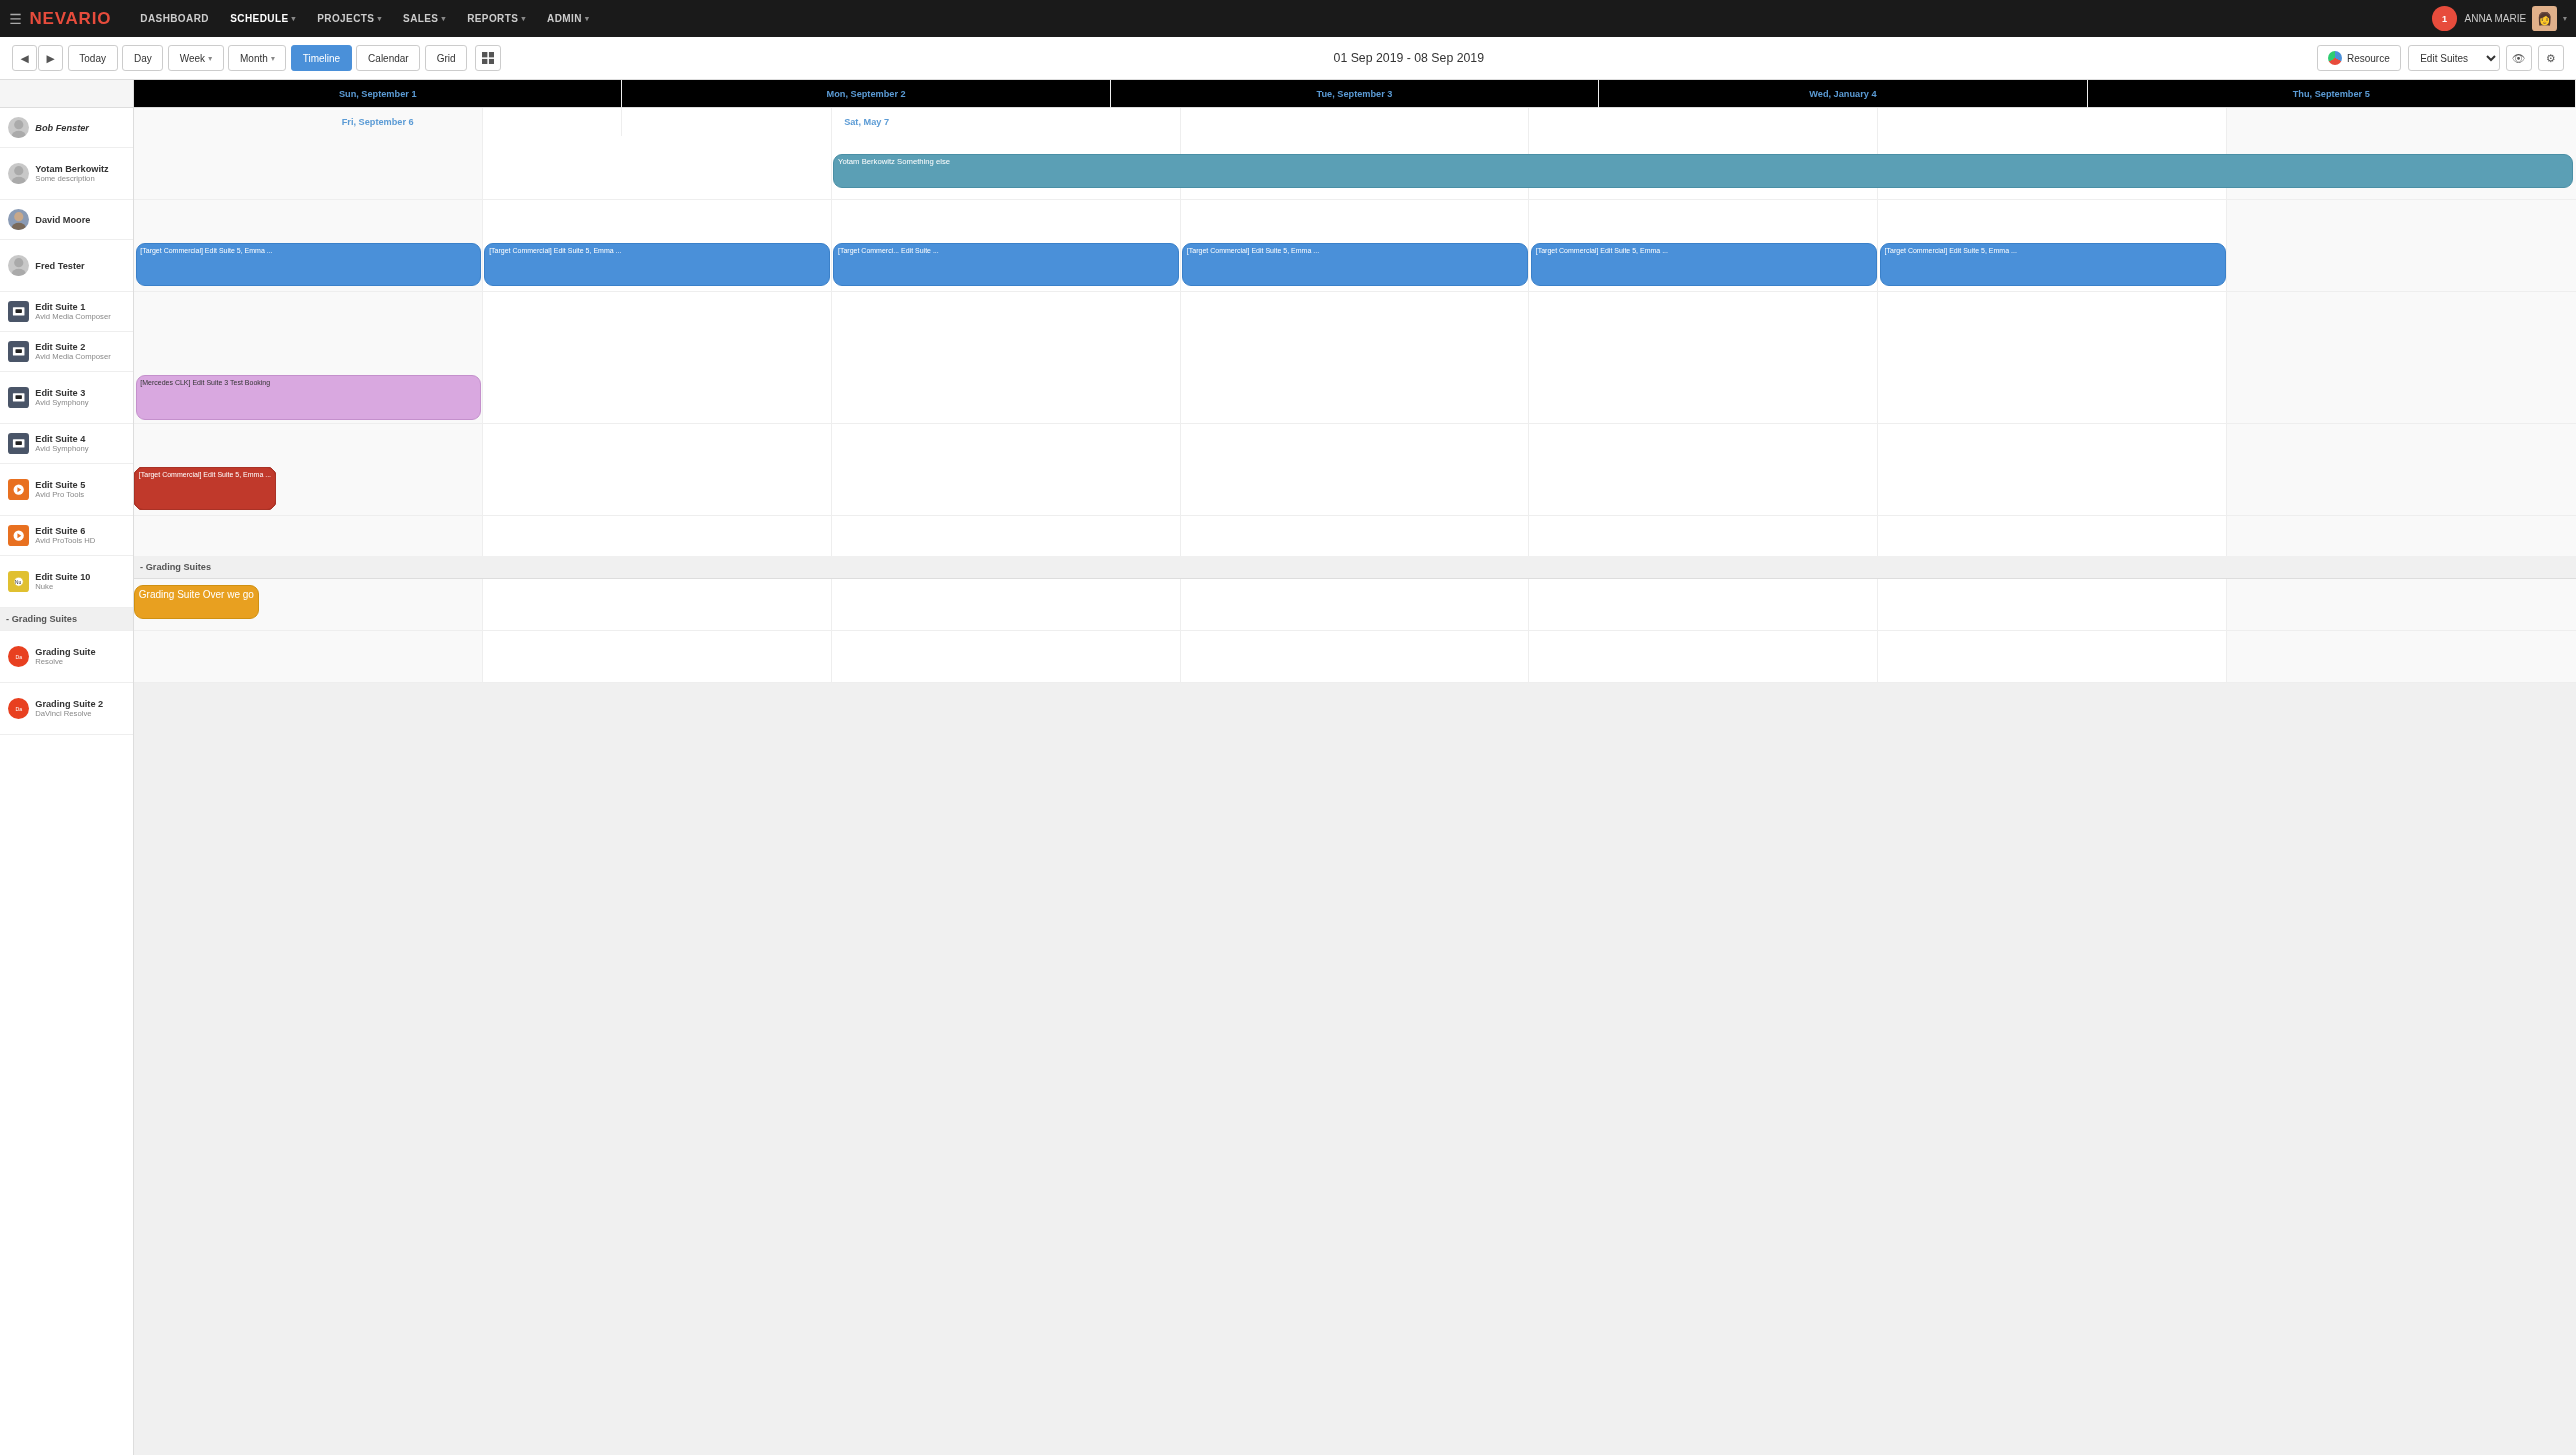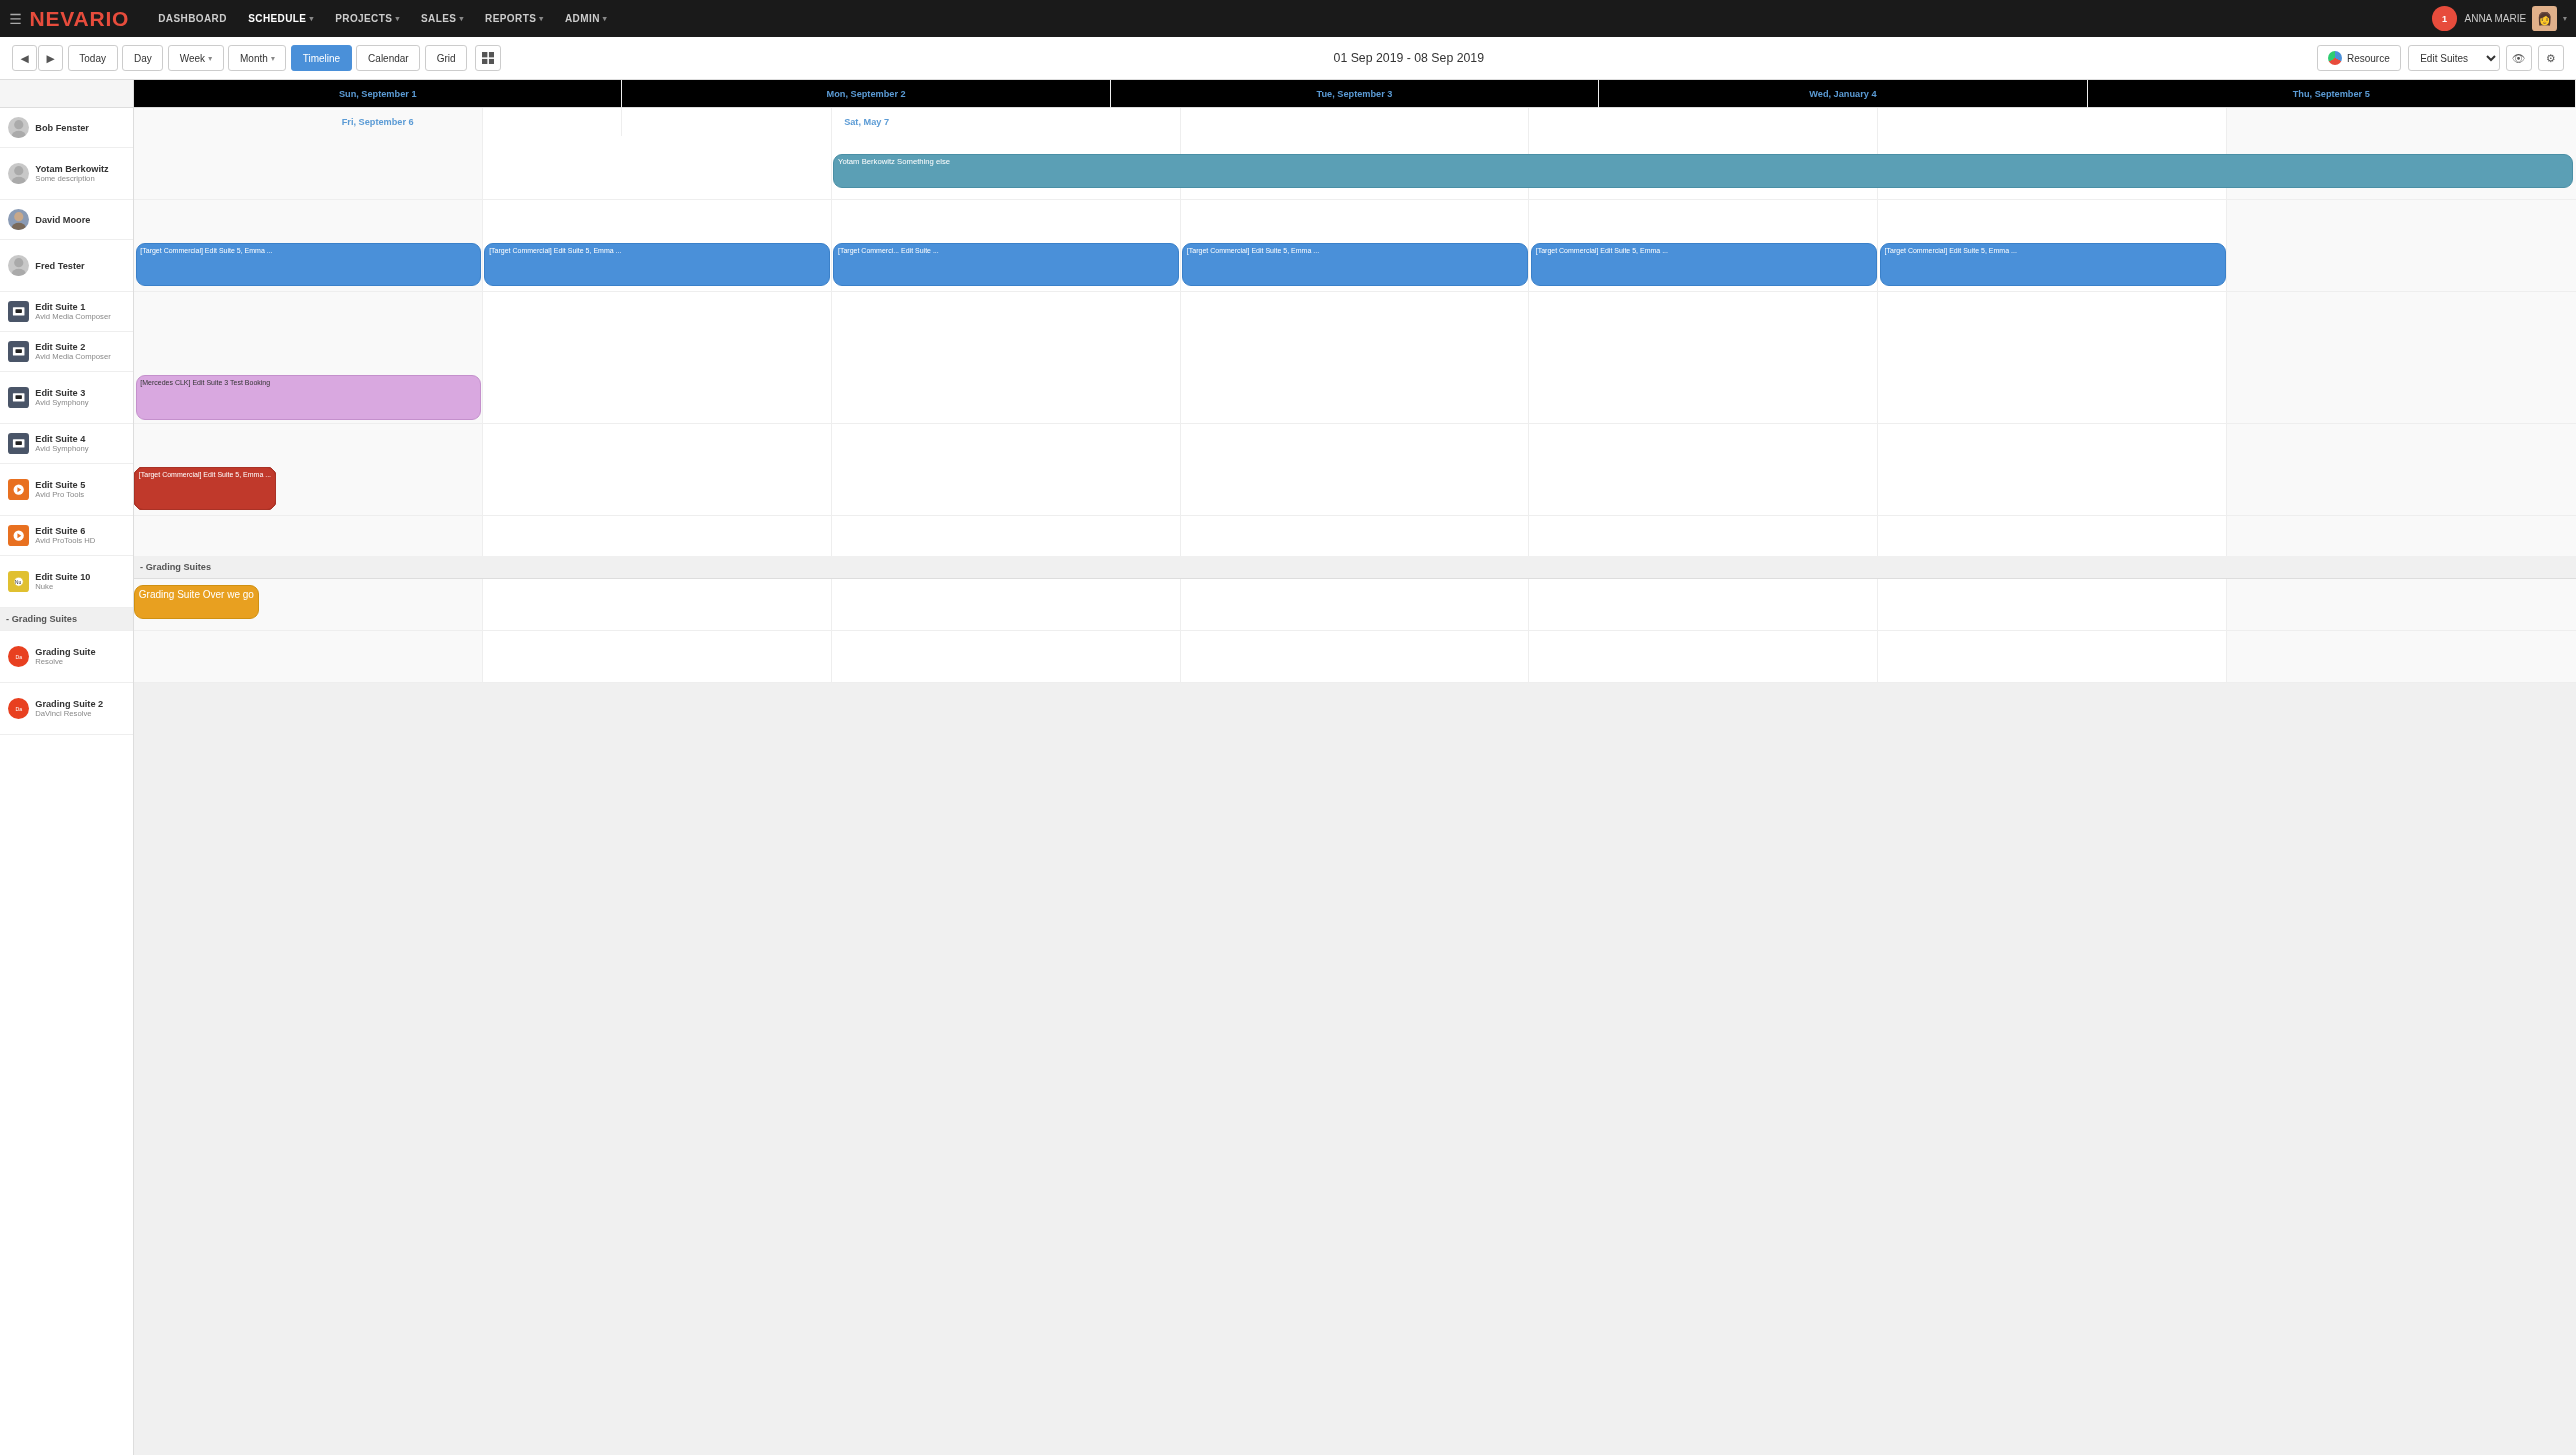--- a/index.html
+++ b/index.html
@@ -9,21 +9,21 @@
     .top-nav {
       background: #1a1a1a;
       height: 37px;
       display: flex;
       align-items: center;
       padding: 0 9.2px;
       gap: 0;
       color: #fff;
     }
     .nav-hamburger { color: #aaa; font-size: 14px; margin-right: 7.7px; cursor: pointer; }
-    .nav-logo { color: #e74c3c; font-size: 21px; font-weight: 900; letter-spacing: 0.8px; margin-right: 18.4px; }
+    .nav-logo { color: #e74c3c; font-size: 17px; font-weight: 900; letter-spacing: 0.8px; margin-right: 18.4px; }
     .nav-links { display: flex; align-items: center; gap: 0; flex: 1; }
     .nav-link {
       color: #ccc;
       font-size: 10px;
       font-weight: 600;
       padding: 0 10.7px;
       height: 37px;
       display: flex;
       align-items: center;
       cursor: pointer;
@@ -354,21 +354,21 @@
     <button class="toolbar-icon-btn">👁</button>
     <button class="toolbar-icon-btn">⚙</button>
   </div>
 </div>
 
 <div class="schedule-container">
 
   <div class="resource-panel">
     <div class="resource-header"></div>
 
-    <div class="resource-row" style="height:40px;">
+    <div class="resource-row" style="height:40px;font-style:italic;">
       <div class="resource-avatar">
         <svg viewBox="0 0 28 28" width="21.5" height="21.5">
             <circle cx="14" cy="10" r="6" fill="#aaa"></circle>
             <ellipse cx="14" cy="24" rx="9" ry="6" fill="#aaa"></ellipse>
           </svg>
       </div>
       <div class="resource-info">
         <span class="resource-name">Bob Fenster</span>
       </div>
     </div>

